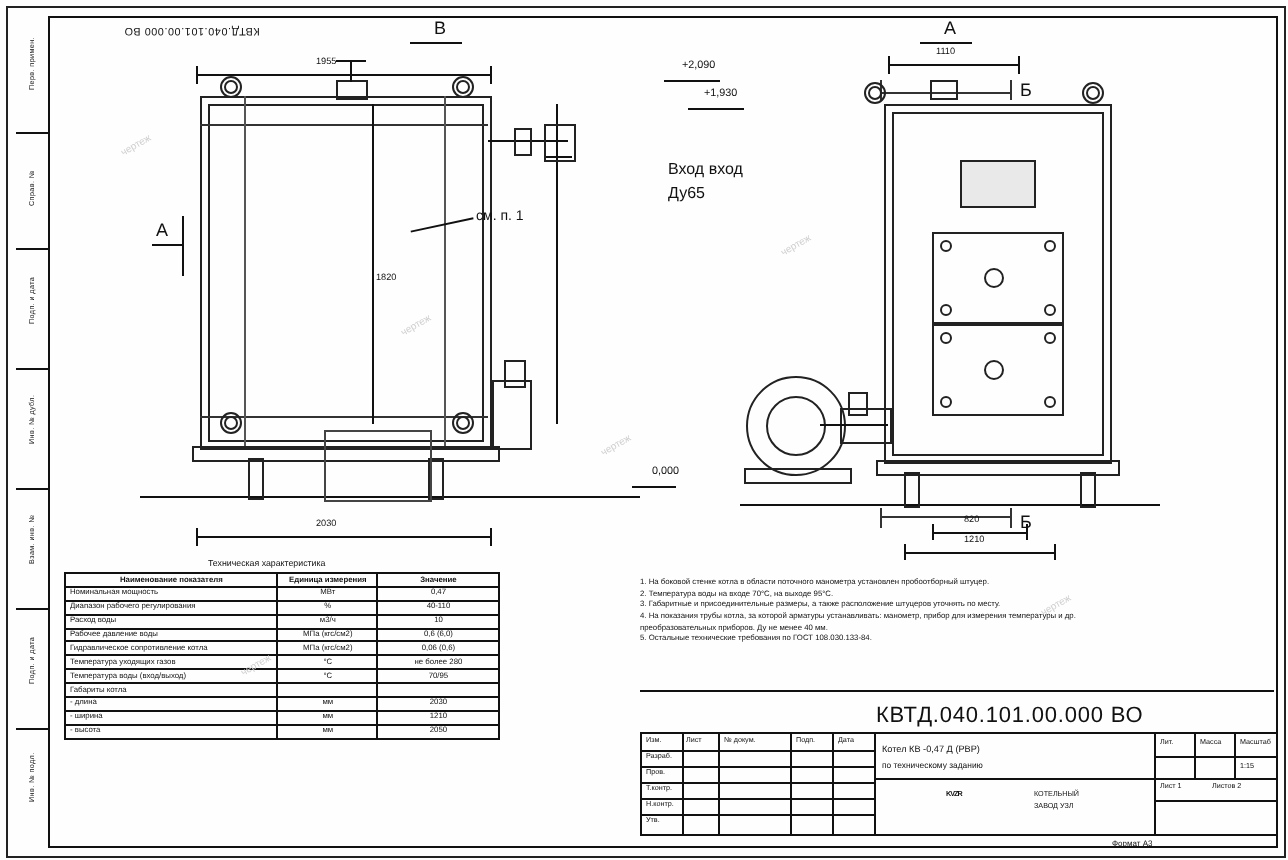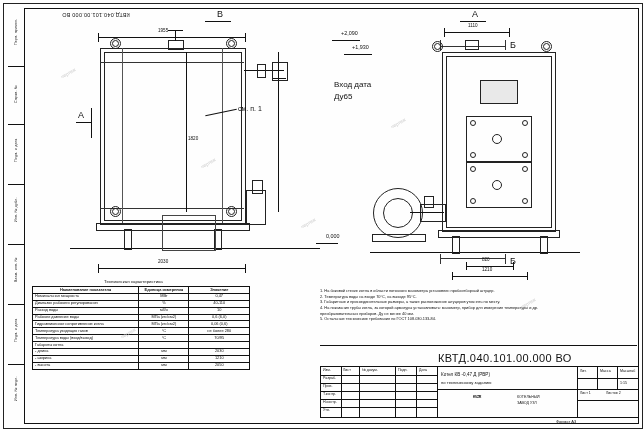--- a/index.html
+++ b/index.html
@@ -106,21 +106,21 @@
   <div class="sq" style="left:257px;top:64px;width:7px;height:12px;"></div>
   <div class="hline" style="left:272px;top:62px;width:14px;height:0.8px;"></div>
   <div class="hline" style="left:272px;top:78px;width:14px;height:0.8px;"></div>
   <div class="thin" style="left:272px;top:62px;width:14px;height:17px;"></div>
 
   <div class="lbl" style="left:341px;top:30px;">+2,090</div>
   <div class="hline" style="left:332px;top:40px;width:28px;height:0.7px;"></div>
   <div class="lbl" style="left:352px;top:44px;">+1,930</div>
   <div class="hline" style="left:344px;top:54px;width:28px;height:0.7px;"></div>
 
-  <div class="arrowlbl" style="left:334px;top:80px;">Вход дата</div>
+  <div class="arrowlbl" style="left:334px;top:80px;">Вход вход</div>
   <div class="arrowlbl" style="left:334px;top:92px;">Ду65</div>
   <div class="lbl med" style="left:238px;top:105px;">см. п. 1</div>
   <div class="hline" style="left:205px;top:112px;width:32px;height:0.7px;transform:rotate(-12deg);"></div>
 
   <div class="thin" style="left:96px;top:223px;width:152px;height:6px;"></div>
   <div class="hline" style="left:70px;top:248px;width:250px;height:1px;"></div>
   <div class="thin" style="left:124px;top:229px;width:6px;height:19px;"></div>
   <div class="thin" style="left:214px;top:229px;width:6px;height:19px;"></div>
   <div class="thin" style="left:162px;top:215px;width:52px;height:34px;border-color:#444;"></div>
 

